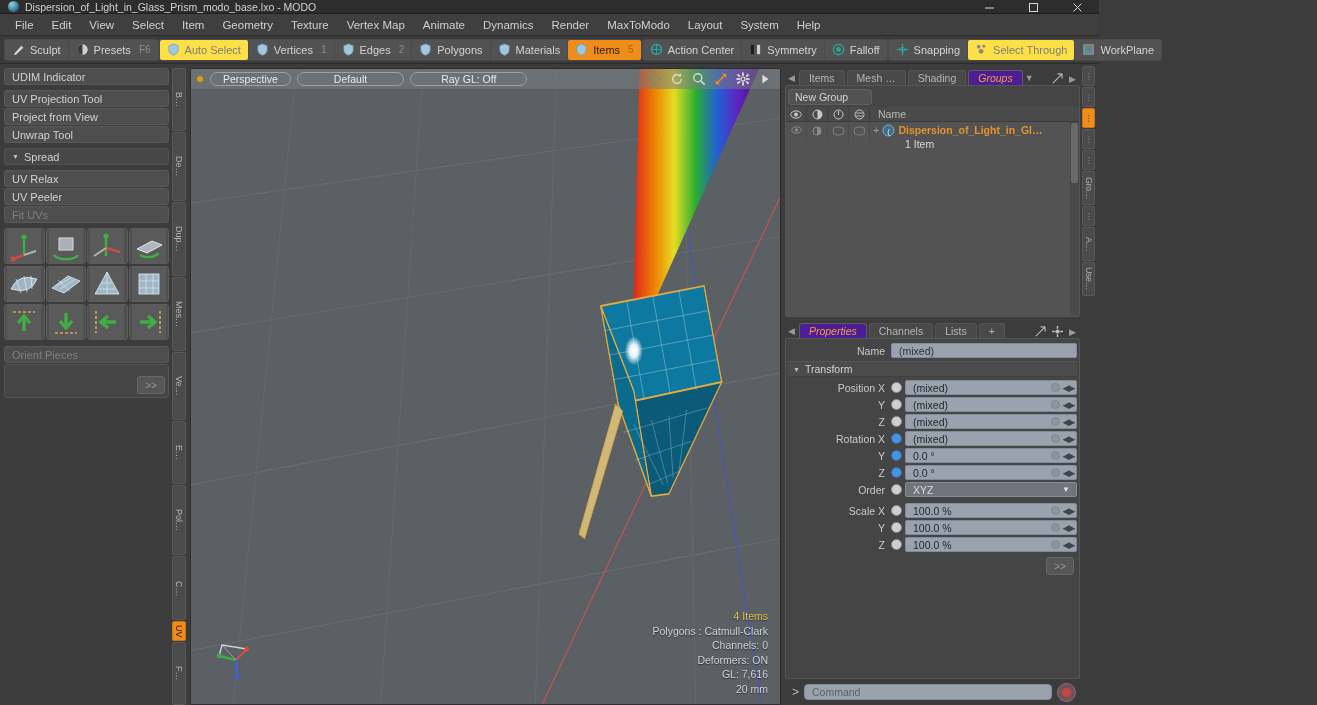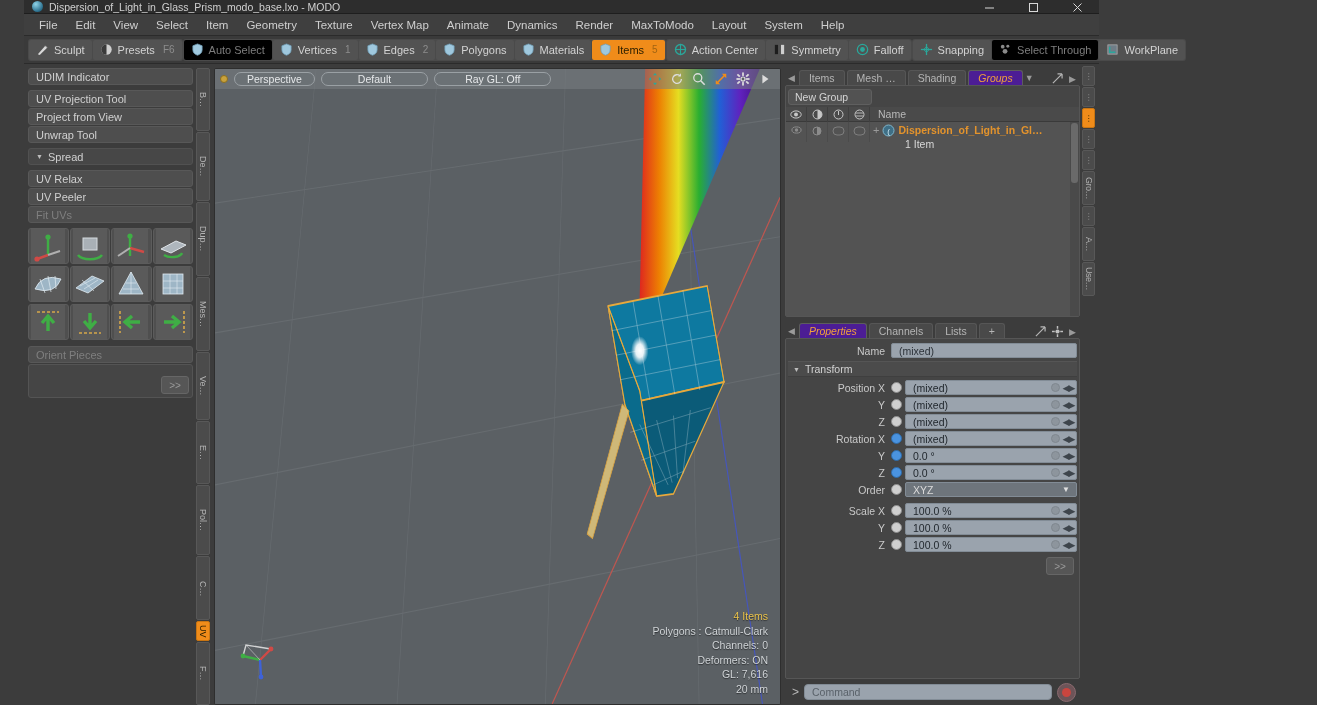--- a/index.html
+++ b/index.html
@@ -5,21 +5,21 @@
   * { box-sizing: border-box; margin: 0; padding: 0; }
   body {
     width: 1317px; height: 705px;
     background: #3c3c3c;
     font-family: "Liberation Sans", sans-serif;
     font-size: 11px;
     color: #c8c8c8;
     overflow: hidden;
     -webkit-font-smoothing: antialiased;
   }
-  .app { width: 1099px; height: 705px; position: relative; display: flex; flex-direction: column; padding-left: 24px; }
+  .app { width: 1099px; height: 705px; position: relative; display: flex; flex-direction: column; }
 
   
   .titlebar {
     height: 14px; background: #2d2d2d; display: flex; align-items: center;
     border-bottom: 1px solid #1e1e1e; position: relative; flex: 0 0 14px;
   }
   .tb-icon {
     width: 11px; height: 11px; border-radius: 50%;
     background: radial-gradient(circle at 35% 30%, #8fd3e8, #2a6e8c 70%, #16414f);
     margin-left: 8px; margin-right: 6px; flex: 0 0 auto;
@@ -46,21 +46,21 @@
     height: 28px; background: #3a3a3a; display: flex; align-items: center;
     padding: 0 4px; gap: 0; border-bottom: 1px solid #2b2b2b; flex: 0 0 28px;
   }
   .tgroup { display: flex; align-items: center; background: #4a4a4a; border-radius: 3px;
             padding: 1px; height: 22px; gap: 1px; }
   .tbtn {
     display: flex; align-items: center; height: 20px; padding: 0 7px; gap: 5px;
     border-radius: 2px; color: #d3d3d3; font-size: 11px; white-space: nowrap;
     background: #525252; cursor: default;
   }
-  .tbtn.dim { color: #7d7d7d; background: #000000; }
+  .tbtn.dim { color: #7d7d7d; background: #fde047; }
   .tbtn.active { background: #f08c1a; color: #2c2000; }
   .tbtn .num { color: #8d8d8d; font-size: 10px; margin-left: 3px; }
   .tbtn.active .num { color: #a06412; }
   .tsep { width: 8px; }
 
   
   .ic { width: 13px; height: 13px; flex: 0 0 13px; display:inline-block; }
 
   
   .body { flex: 1; display: flex; min-height: 0; background: #3c3c3c; }

